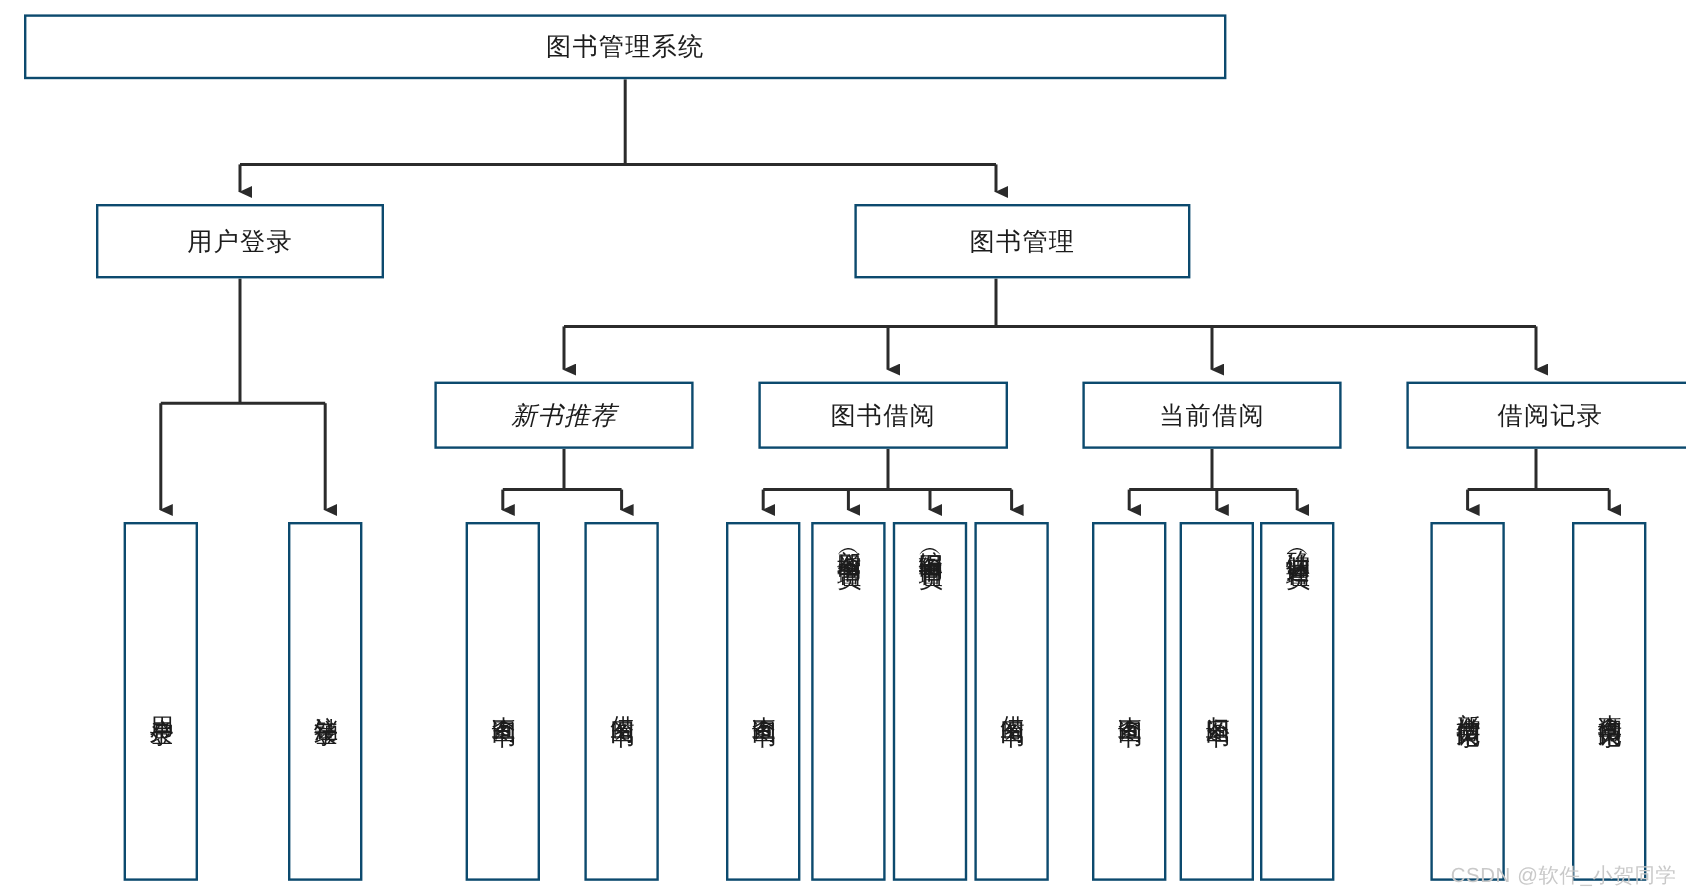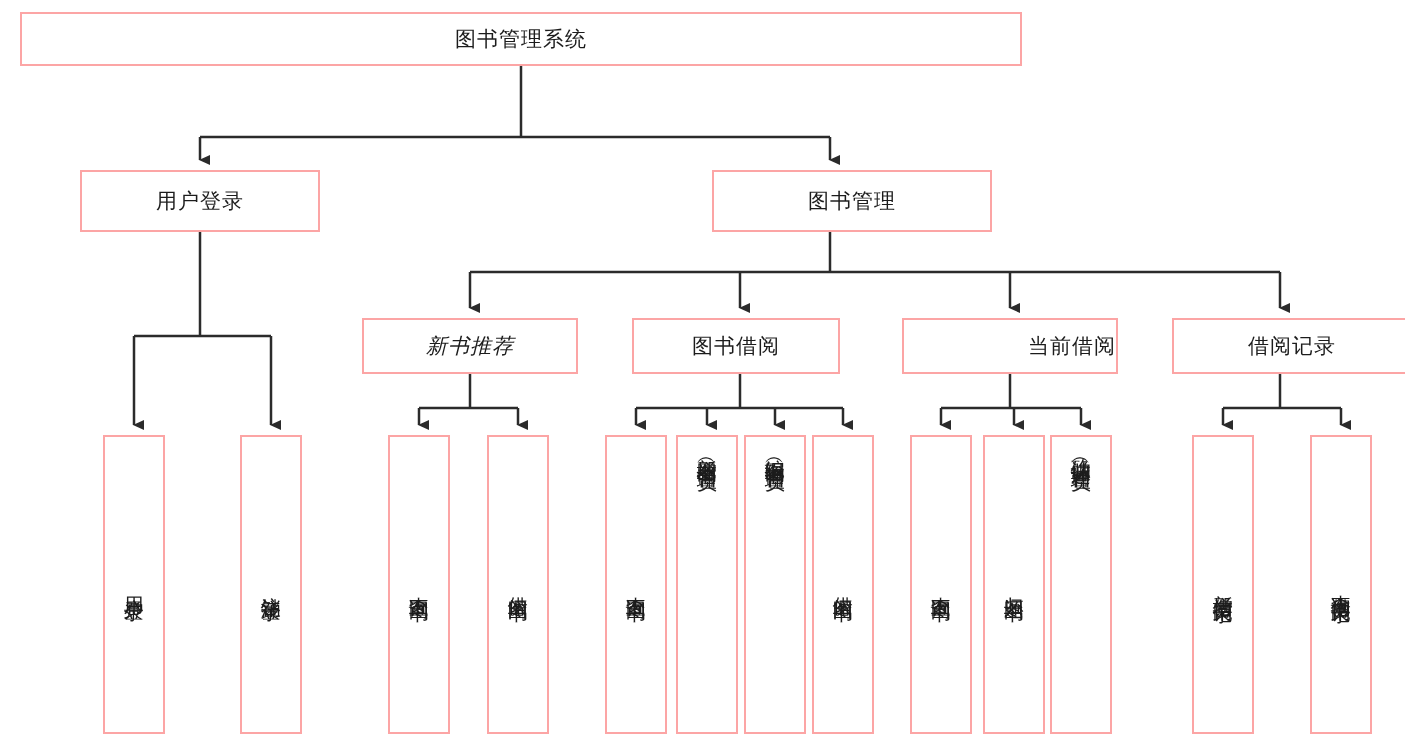--- a/index.html
+++ b/index.html
@@ -1,20 +1,20 @@
 <!DOCTYPE html>
 <html><head>
 <meta charset="utf-8">
 <style>
   html,body{margin:0;padding:0;background:#ffffff;}
   body{font-family:"Liberation Sans","DejaVu Sans",sans-serif;}
   #stage{position:relative;width:1405px;height:747px;background:#fff;overflow:hidden;}
   #wires{position:absolute;left:0;top:0;width:1405px;height:747px;}
   .node{position:absolute;box-sizing:border-box;background:#ffffff;
-        border:2px solid #fca5a5;display:flex;align-items:center;justify-content:center;
+        border:2px solid #0c4a6e;display:flex;align-items:center;justify-content:center;
         color:#1c1c1c;}
   .node.h{font-size:21px;letter-spacing:1px;}
   .node.v{font-size:20px;letter-spacing:2px;padding:6px 0;align-items:flex-start;}
   .node.v .vtext{writing-mode:vertical-rl;text-orientation:upright;
         line-height:1.12;white-space:nowrap;display:block;}
   .node.v.mid{align-items:center;}
   #watermark{position:absolute;right:8px;bottom:6px;font-size:17px;color:#c9c9c9;
         letter-spacing:.5px;white-space:nowrap;}
 </style>
 </head>
@@ -84,21 +84,21 @@
         <span>图书管理</span>
       </div>
     </div>
   <div id="nodes-level3">
       <div class="node h" style="left: 362px; top: 318px; width: 216px; height: 56px; font-style: italic;">
         <span>新书推荐</span>
       </div>
       <div class="node h" style="left: 632px; top: 318px; width: 208px; height: 56px;">
         <span>图书借阅</span>
       </div>
-      <div class="node h" style="left: 902px; top: 318px; width: 216px; height: 56px; justify-content: flex-end;">
+      <div class="node h" style="left: 902px; top: 318px; width: 216px; height: 56px;">
         <span>当前借阅</span>
       </div>
       <div class="node h" style="left: 1172px; top: 318px; width: 240px; height: 56px;">
         <span>借阅记录</span>
       </div>
     </div>
   <div id="nodes-leaves">
       <div class="node v mid" style="left: 103px; top: 435px; width: 62px; height: 299px;">
         <span class="vtext">用户登录</span>
       </div>
@@ -133,13 +133,14 @@
         <span class="vtext">确认归还（管理员）</span>
       </div>
       <div class="node v mid" style="left: 1192px; top: 435px; width: 62px; height: 299px;">
         <span class="vtext">新增借阅记录</span>
       </div>
       <div class="node v mid" style="left: 1310px; top: 435px; width: 62px; height: 299px;">
         <span class="vtext">查询借阅记录</span>
       </div>
     </div>
 
+  <div id="watermark">CSDN @软件_小贺同学</div>
 </div>
 
 </body></html>

